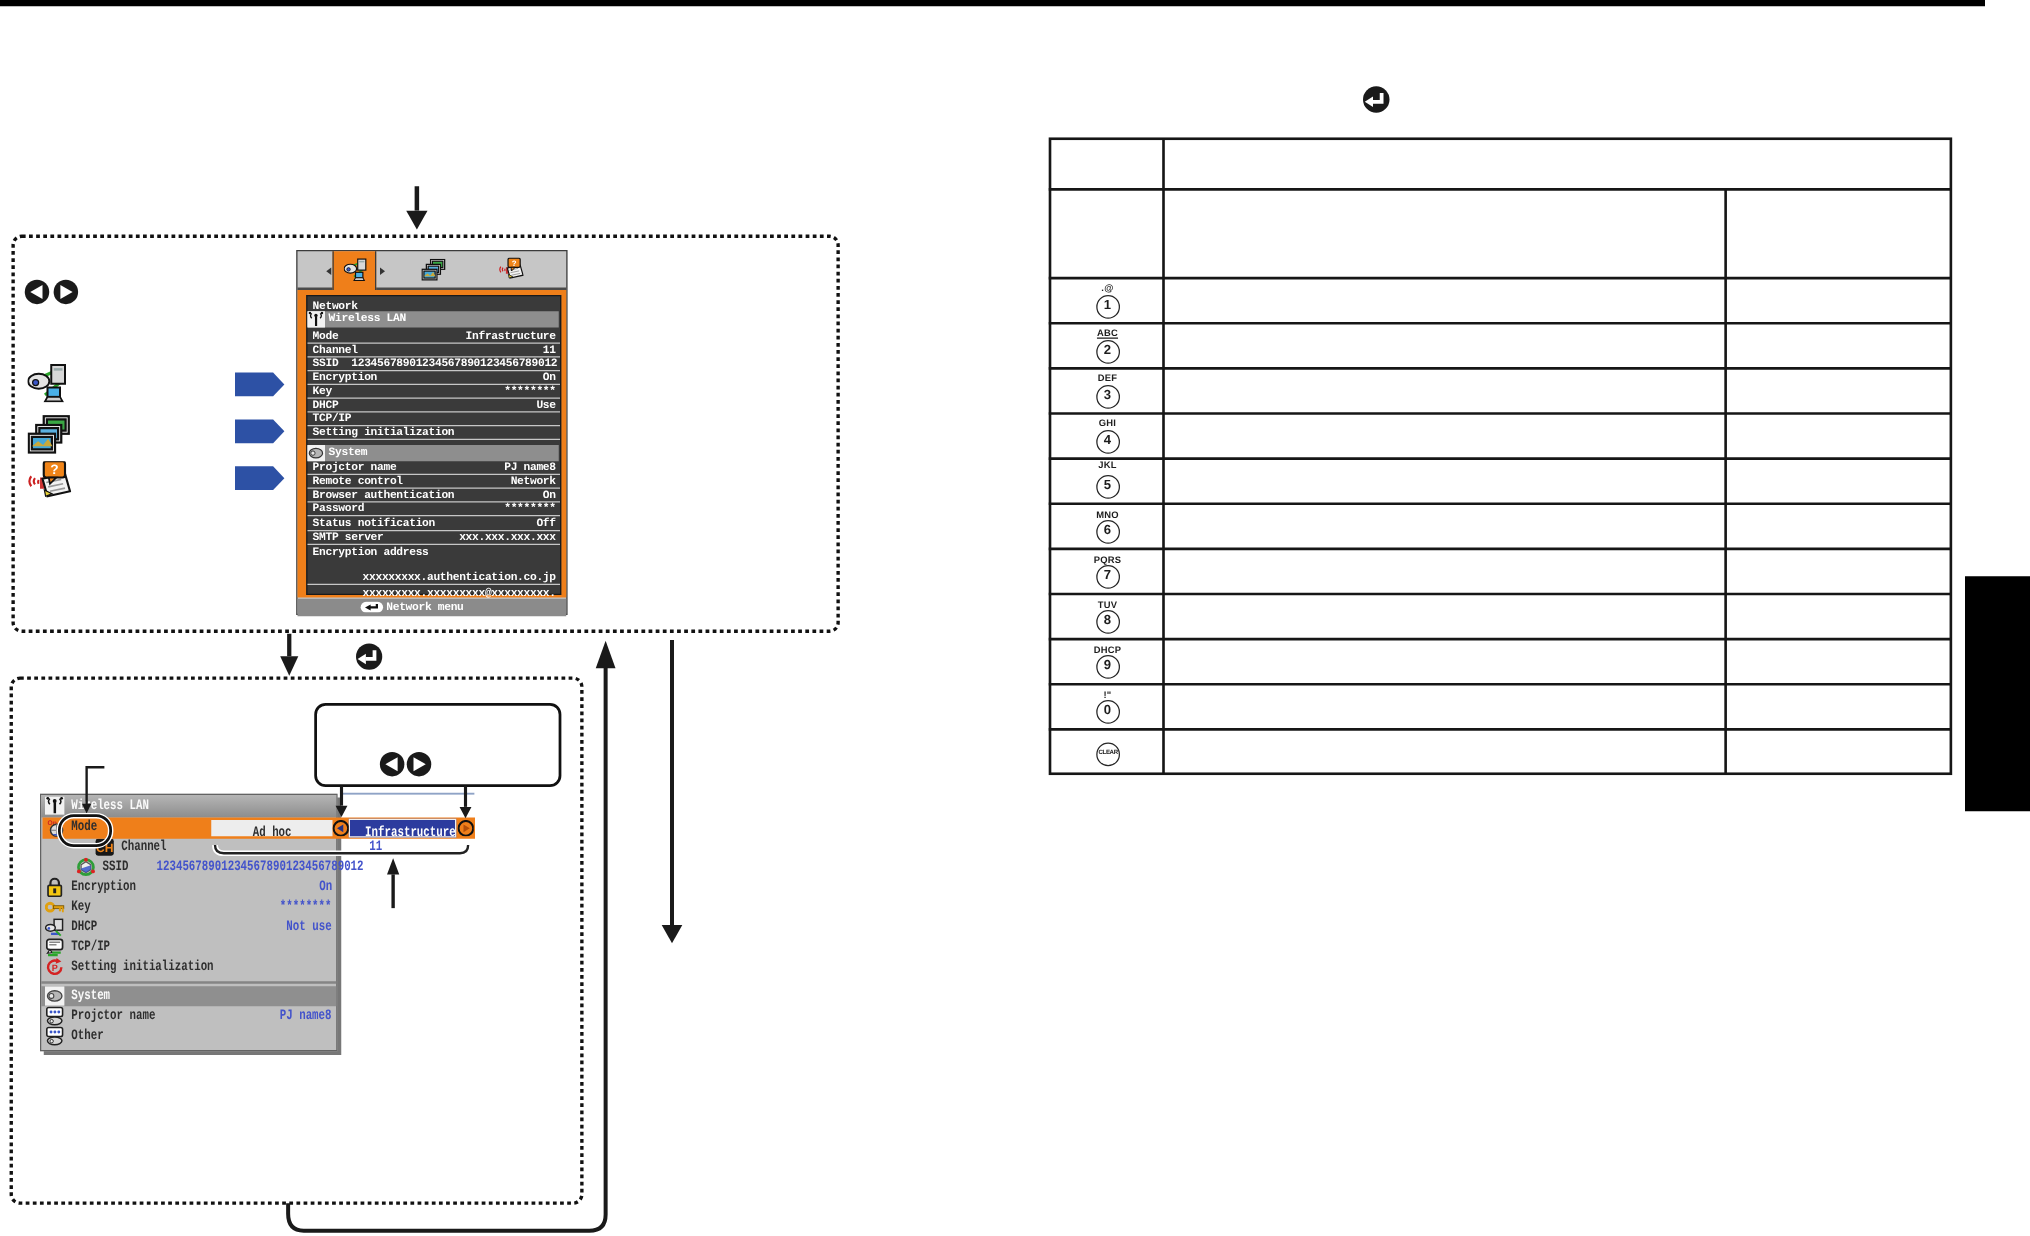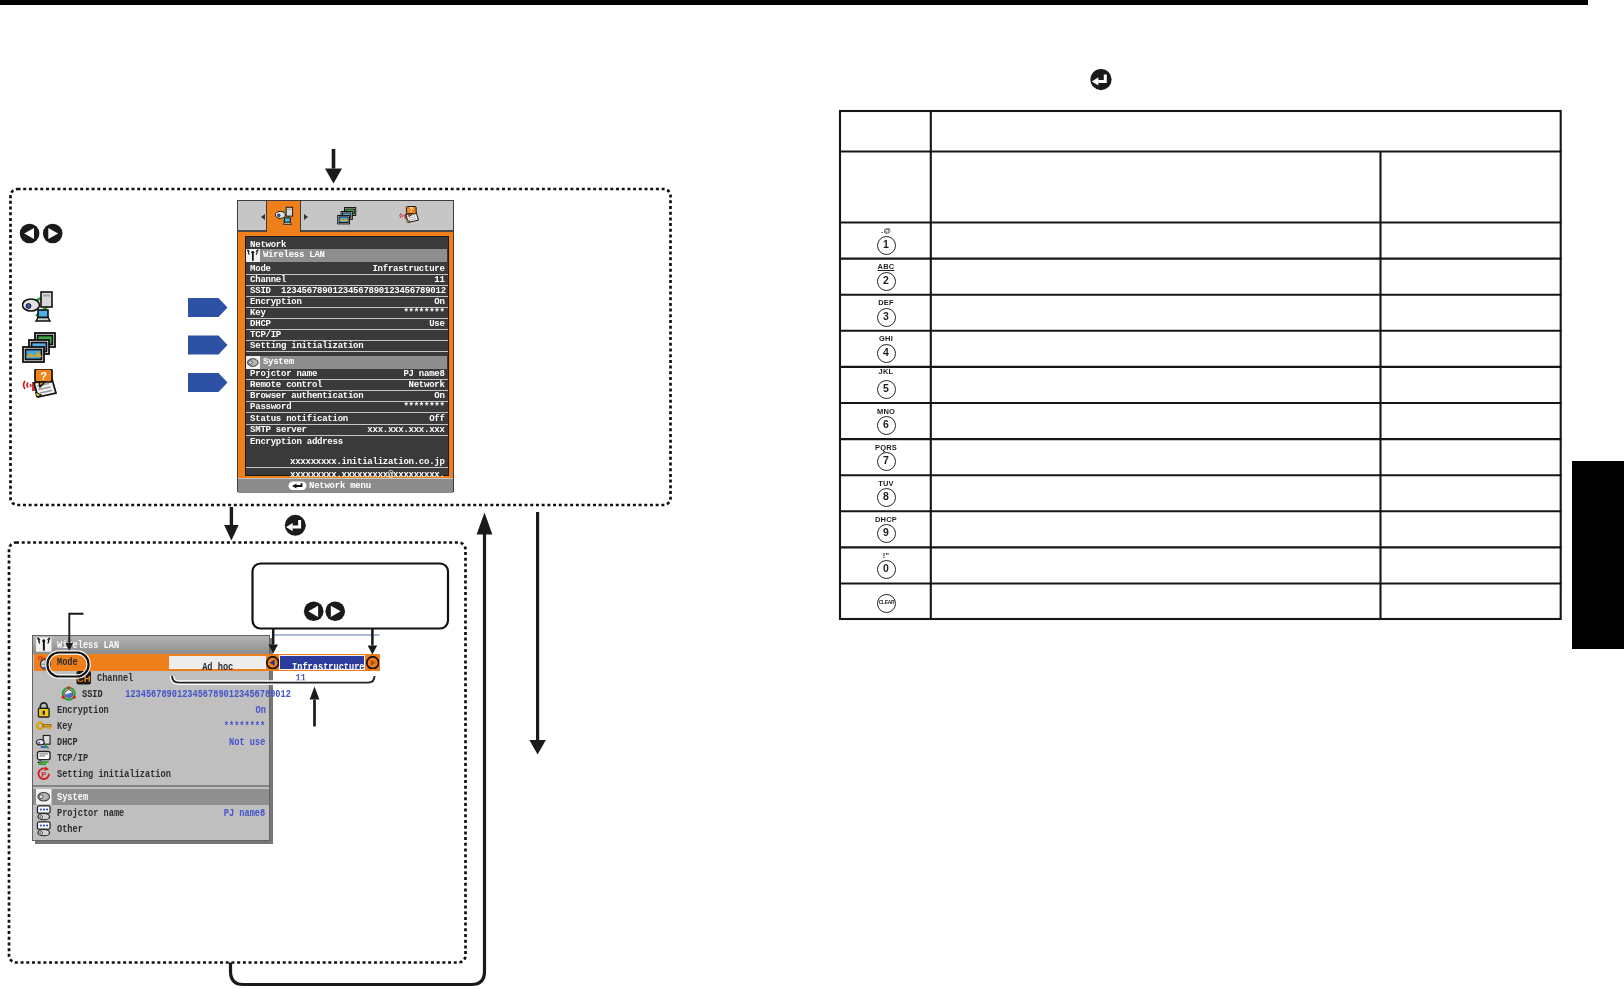--- a/index.html
+++ b/index.html
@@ -133,21 +133,21 @@
           </svg></span>
 <span class="tx">System</span></div>
       <div class="r1 t1" style="top:131.80px;"><span class="v">PJ name8</span>Projctor name</div>
       <div class="r1 t1" style="top:143.00px;"><span class="v">Network</span>Remote control</div>
       <div class="r1 t1" style="top:154.20px;"><span class="v">On</span>Browser authentication</div>
       <div class="r1 t1" style="top:165.40px;"><span class="v">********</span>Password</div>
       <div class="r1 t1" style="top:176.60px;"><span class="v">Off</span>Status notification</div>
       <div class="r1 t1" style="top:187.80px;"><span class="v">xxx.xxx.xxx.xxx</span>SMTP server</div>
       <div class="a t1" style="left:4.5px;top:199.50px;">Encryption address</div>
       <div class="a t1" style="right:3px;top:214px;margin-top:19px;">xxxxxxxxx.xxxxxxxxx@xxxxxxxxx.</div>
-      <div class="r1 t1" style="top:220.20px;text-align:right;">xxxxxxxxx.initialization.co.jp</div>
+      <div class="r1 t1" style="top:220.20px;text-align:right;">xxxxxxxxx.authentication.co.jp</div>
     </div>
     <div class="footer a">
       <svg class="a" style="left:50px;top:2.2px" width="19" height="9.6" viewBox="0 0 19 9.6">
 <rect x="0.5" y="0.5" width="18" height="8.6" rx="4.3" fill="#fff"></rect>
 <path d="M13.5 2.2 V5 H7.5" stroke="#111" stroke-width="1.8" fill="none"></path>
 <path d="M8.5 2.6 v4.8 L4 5z" fill="#111"></path>
       </svg>
 <span class="t1 a" style="left:71px;top:1px;line-height:12px;">Network menu</span>
     </div>
   </div>

